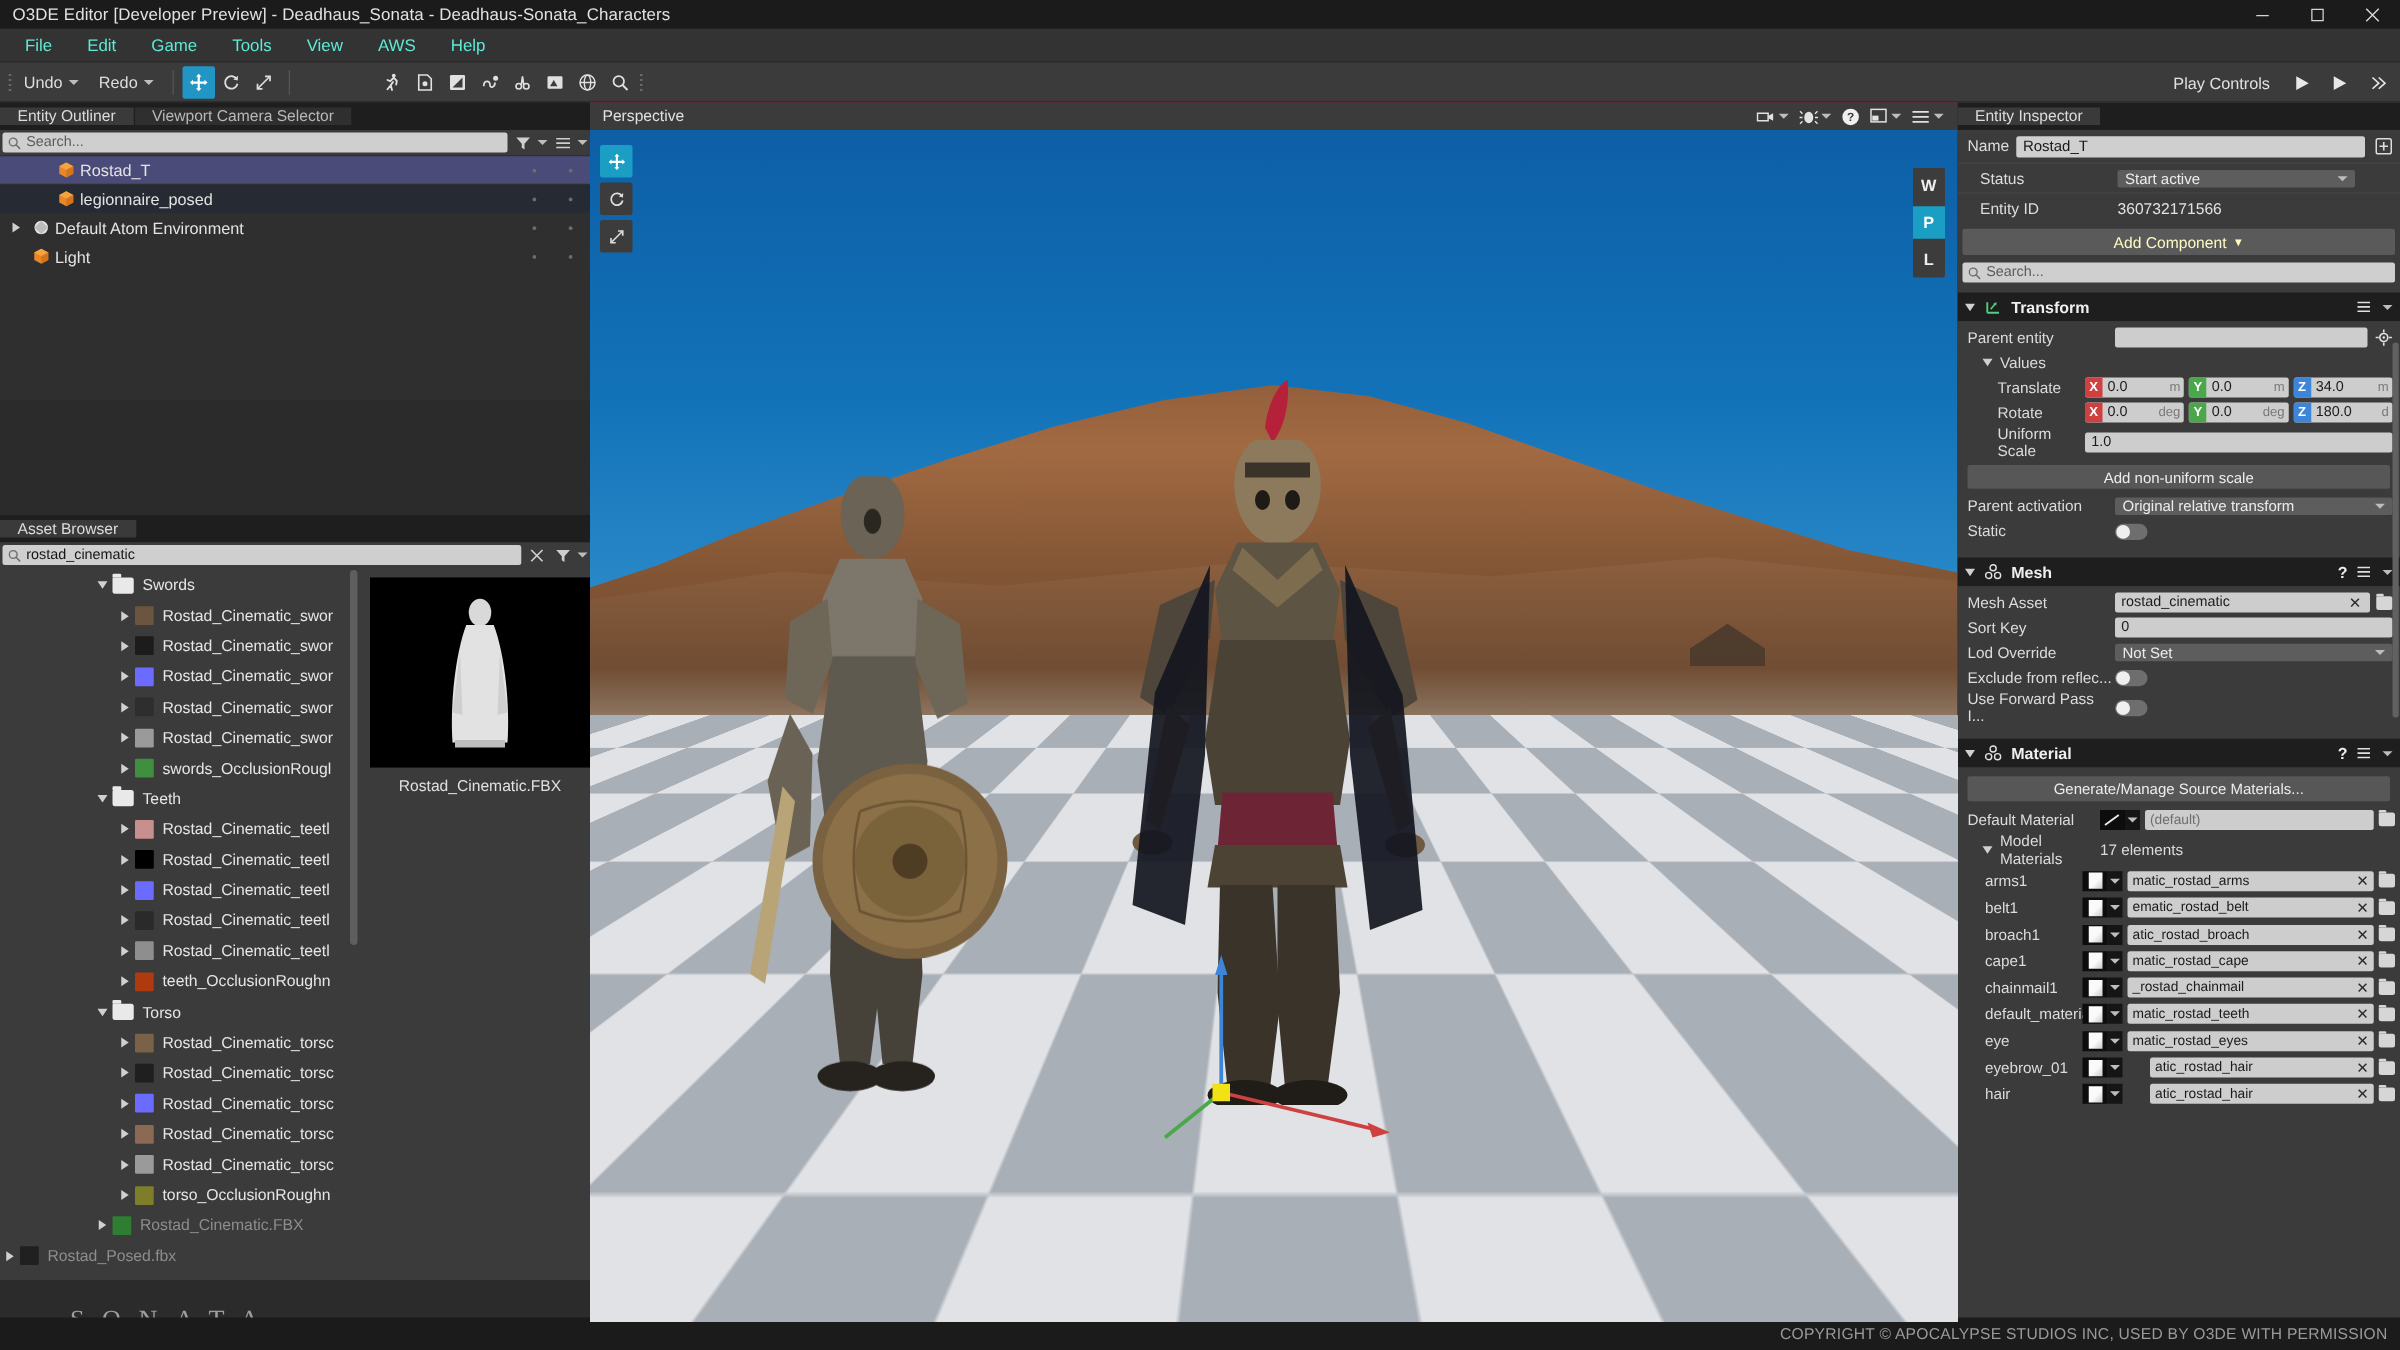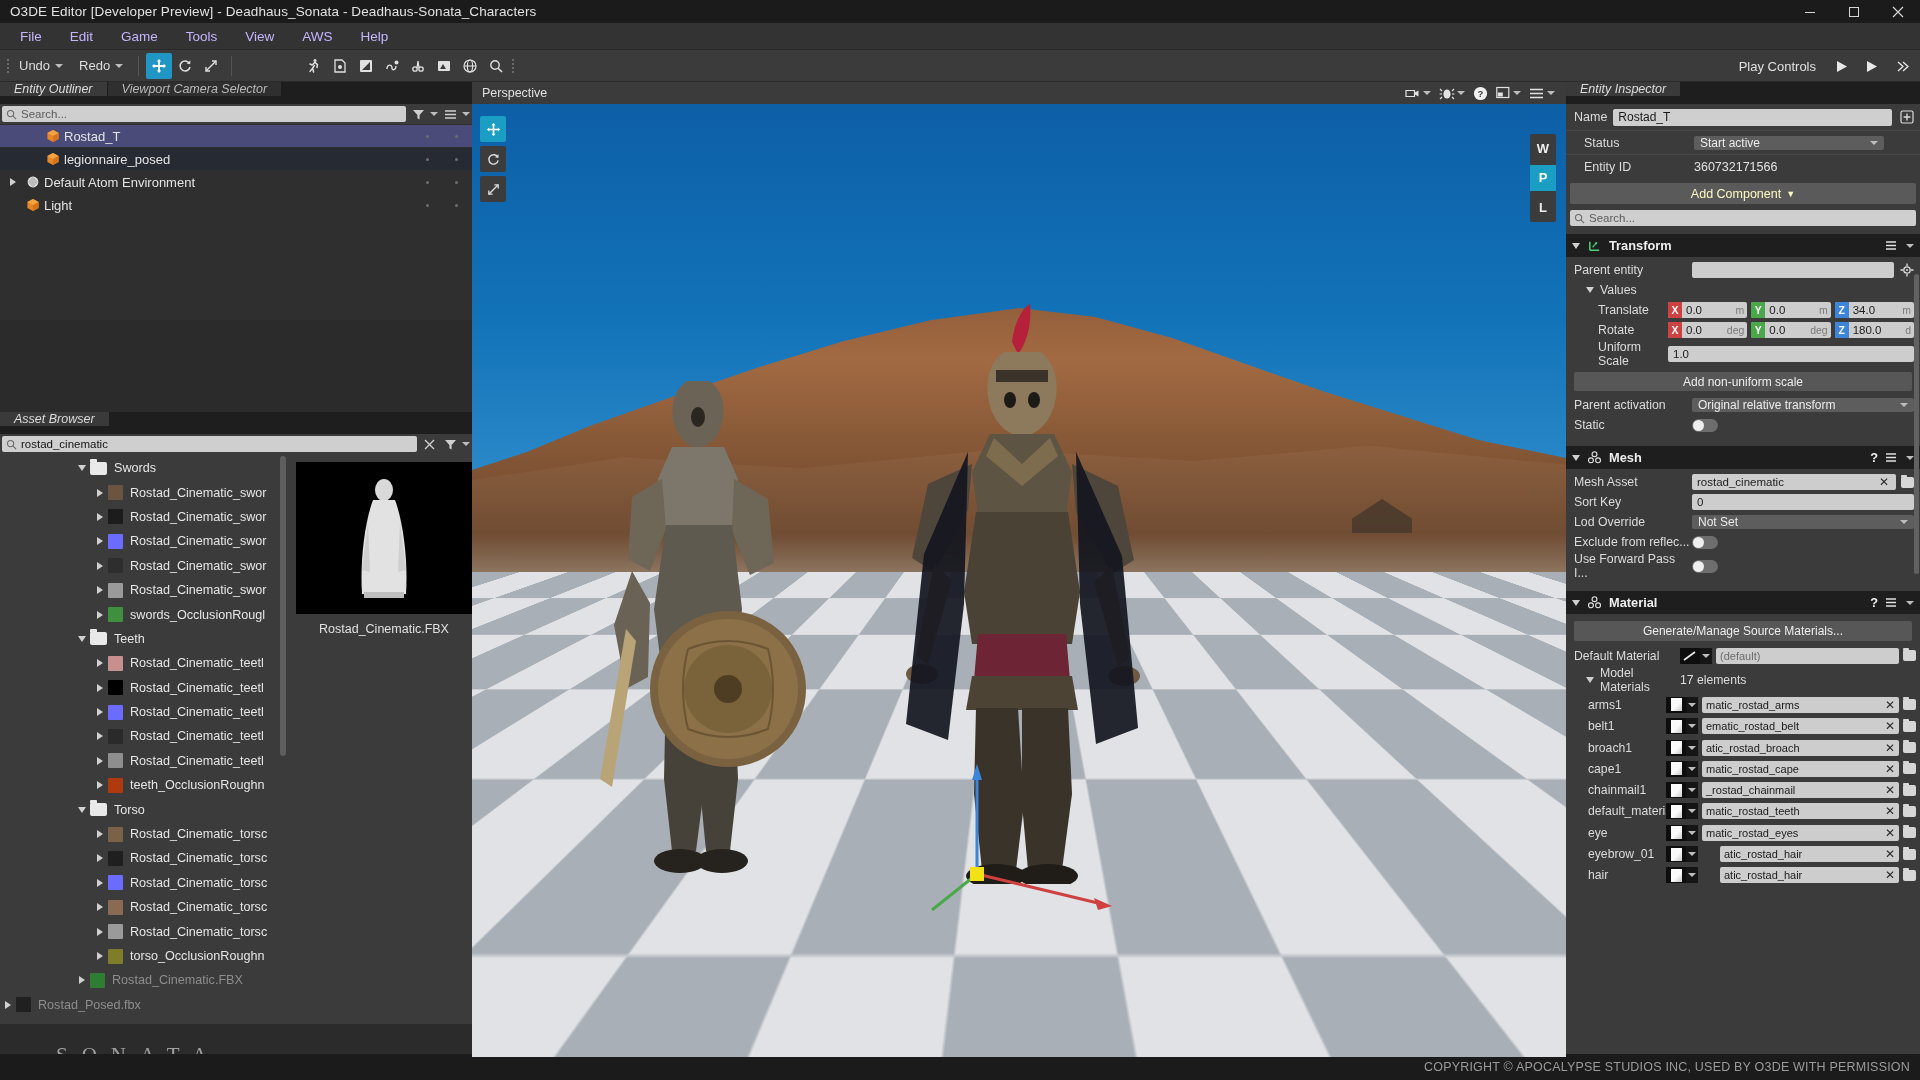--- a/index.html
+++ b/index.html
@@ -28,21 +28,21 @@
   .winbtn svg { display:block; }
 
   
   .menubar {
     height: 27px; background: #333333;
     display: flex; align-items: center; padding-left: 6px;
     border-bottom: 1px solid #292929;
   }
   .menuitem {
     padding: 0 14px; height: 27px; display: flex; align-items: center;
-    font-size: 13.5px; color: #c4b5fd;
+    font-size: 13.5px; color: #5eead4;
   }
 
   
   .toolbar {
     height: 32px; background: #3b3b3b; display: flex; align-items: center;
     border-bottom: 1px solid #2a2a2a; padding-left: 4px; position: relative;
   }
   .tb-grip { width: 7px; height: 22px; display:flex; align-items:center; justify-content:center; }
   .tb-grip i { display:block; width:2px; height:14px; background:
      repeating-linear-gradient(to bottom,#6a6a6a 0 2px, transparent 2px 4px); }
@@ -55,21 +55,21 @@
   .tb-btn {
     width: 26px; height: 26px; display: flex; align-items: center; justify-content: center;
     color: #dcdcdc; border-radius: 2px;
   }
   .tb-btn.active { background: #2196c4; }
   .tb-right { position: absolute; right: 0; top: 0; height: 32px; display:flex; align-items:center; padding-right: 4px; }
   .playctl { font-size: 13px; color: #e0e0e0; margin-right: 10px; }
   .playbtn { width:30px;height:26px;display:flex;align-items:center;justify-content:center;color:#e4e4e4; }
 
   
-  .panel-tabs { height: 22px; background: #1e1e1e; display: flex; align-items: flex-start; font-style: italic; }
+  .panel-tabs { height: 22px; background: #1e1e1e; display: flex; align-items: center; }
   .ptab {
     padding: 0 14px; display: flex; align-items: center; font-size: 12.5px;
     background: #3a3a3a; color: #dcdcdc; margin-right: 1px;
   }
   .ptab.inactive { background: #2f2f2f; color: #b8b8b8; }
 
   
   .searchrow { height: 20px; background: #3b3b3b; display: flex; align-items: center; gap: 3px; padding: 0 2px; }
   .searchbox {
     flex: 1; height: 16px; background: #cfcfcf; border-radius: 2px;

